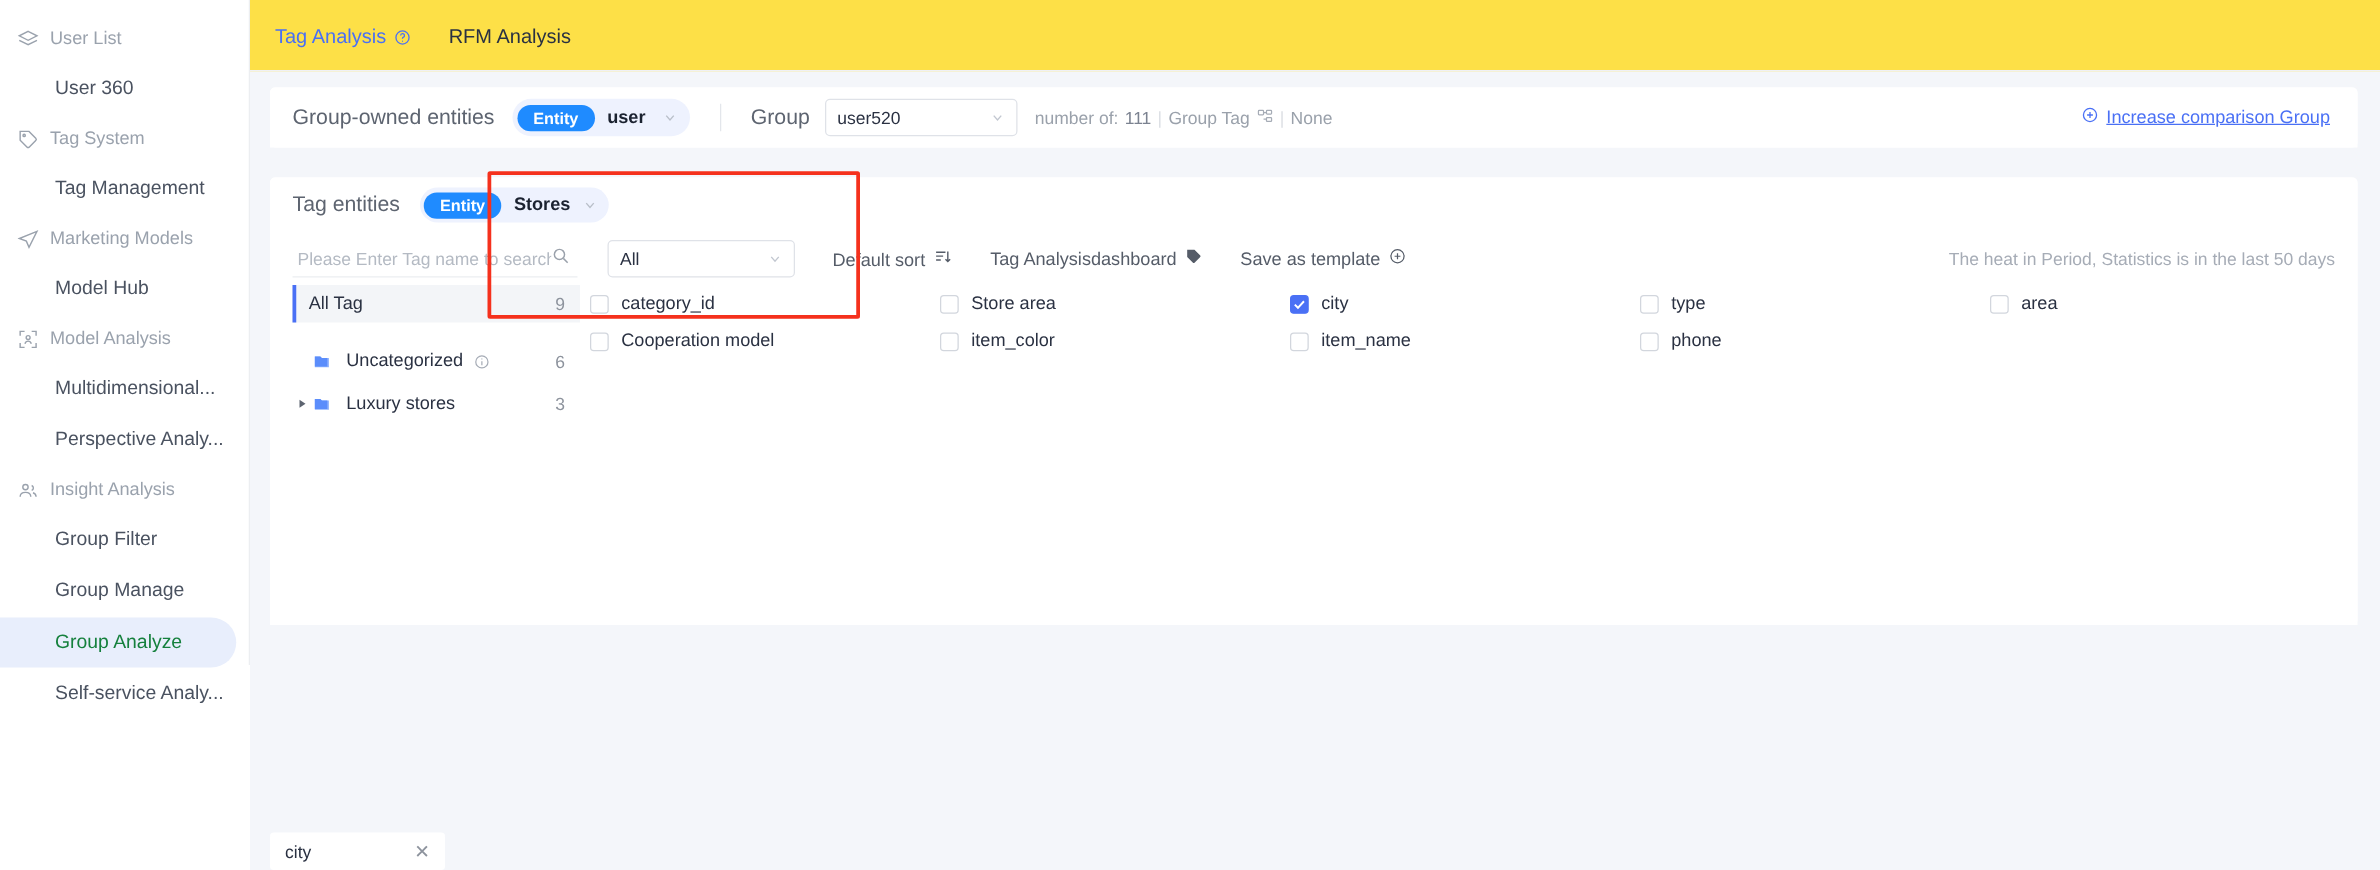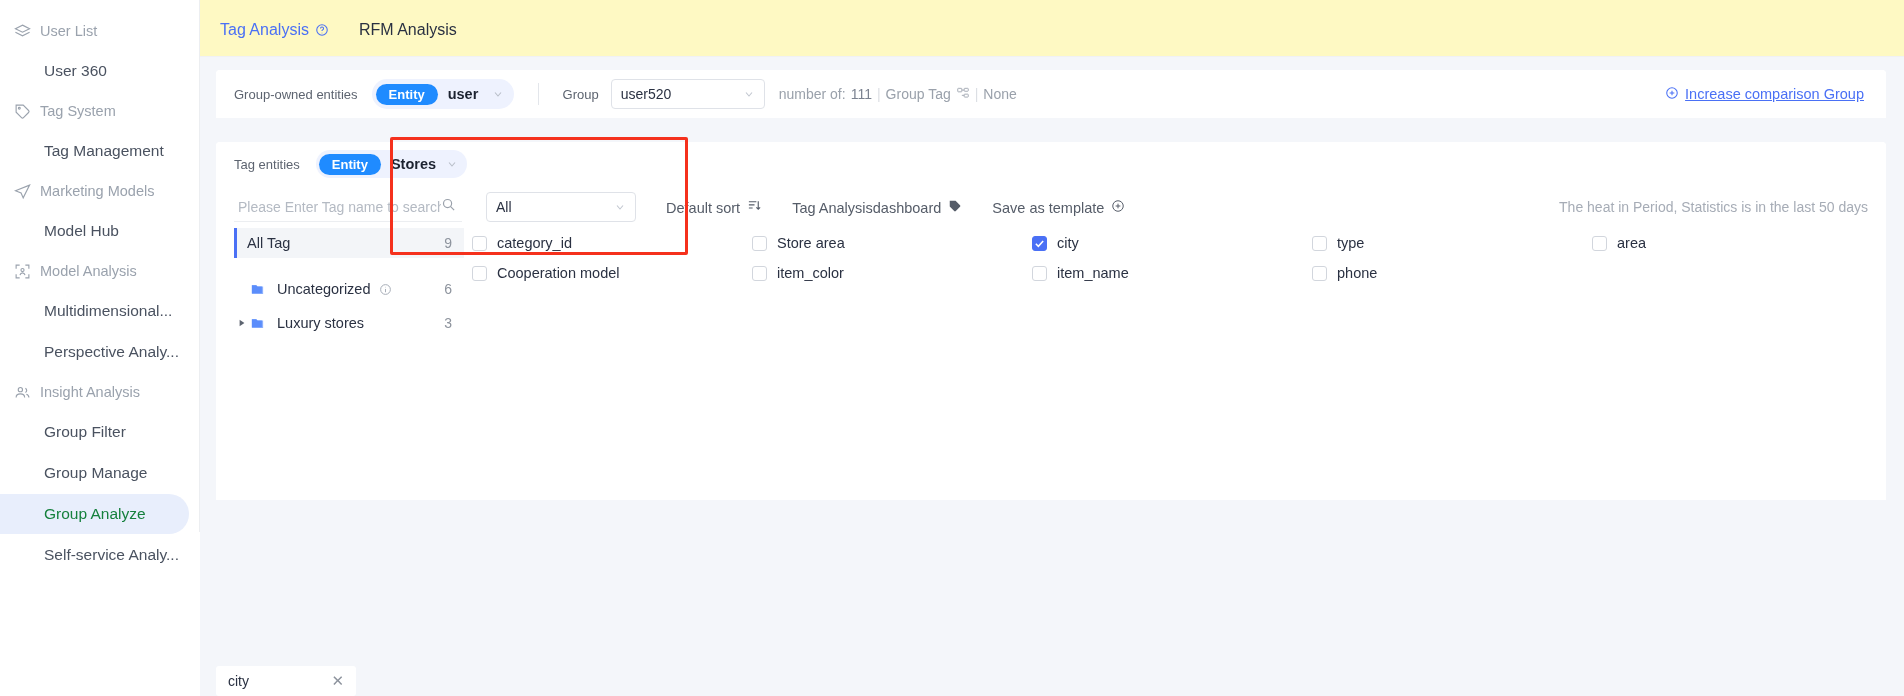--- a/index.html
+++ b/index.html
@@ -41,21 +41,21 @@
   }
   .side-item.active {
     background: #e8eefc;
     color: #15803d;
   }
 
   
   .main { flex: 1 1 auto; height: 696px; background: #f4f6fa; display: flex; flex-direction: column; }
 
   .tabs-bar {
-    height: 57px; background: #fef9c3;
+    height: 57px; background: #fde047;
     display: flex; align-items: center;
     padding-left: 20px;
     gap: 30px;
     border-bottom: 1px solid #f0f1f4;
     flex: 0 0 57px;
   }
   .tab { font-size: 16px; color: #2a3142; display: flex; align-items: center; gap: 6px; height: 100%; padding-top:4px; }
   .tab.active { color: #4a70f5; }
   .help-icon { display:inline-flex; }
 
@@ -70,21 +70,21 @@
 
   
   .entity-bar {
     height: 48px;
     display: flex; align-items: center;
     padding-left: 18px;
     gap: 0;
     background:#fff;
     border-radius: 4px 4px 0 0;
   }
-  .lbl { font-size: 13px; color: #5d6470; white-space: nowrap; }
+  .lbl { font-size: 17px; color: #5d6470; white-space: nowrap; }
   .entity-pill {
     display: flex; align-items: center; gap: 10px;
     background: #eef2fe;
     border-radius: 16px;
     height: 30px;
     padding: 0 10px 0 4px;
     margin-left: 14px;
     min-width: 142px;
   }
   .entity-tag {

